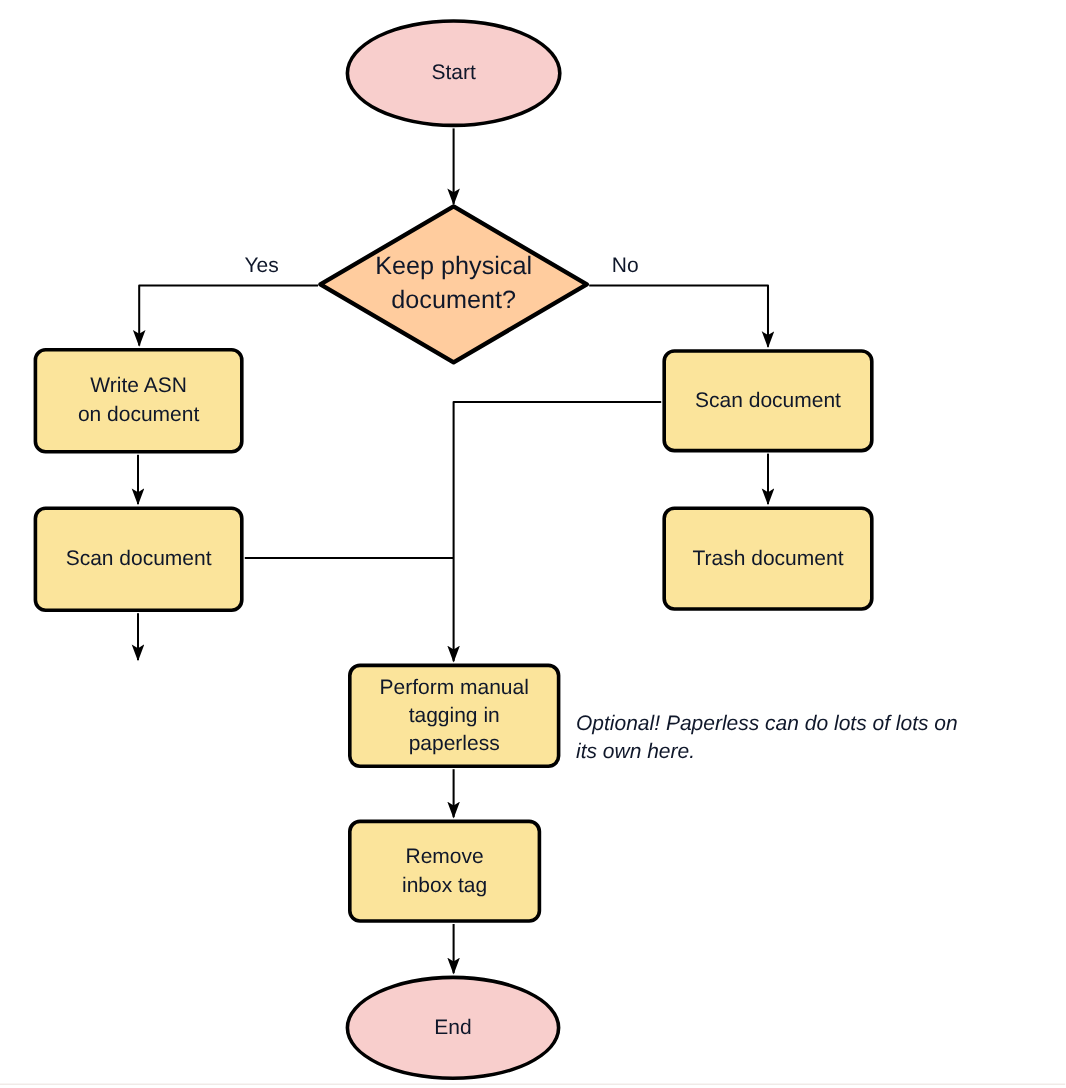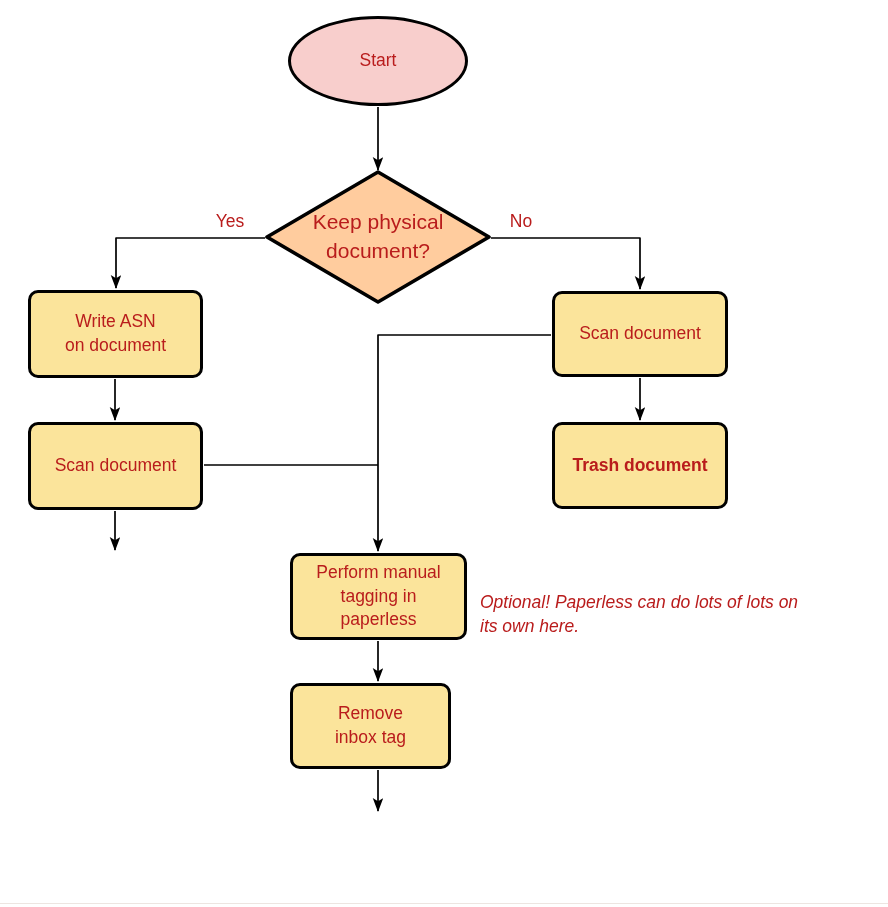--- a/index.html
+++ b/index.html
@@ -2,21 +2,21 @@
 <html style="--terminal-fill: #F8CECC; --decision-fill: #FFCC9E; --process-fill: #FBE49B; --stroke: #000000;"><head>
 <meta charset="utf-8">
 <style>
   html, body { margin: 0; padding: 0; background: #ffffff; }
   .canvas {
     position: relative;
     width: 888px;
     height: 907px;
     background: #ffffff;
     font-family: "Liberation Sans", sans-serif;
-    color: #b91c1c;
+    color: #0f172a;
     overflow: hidden;
   }
   .edges {
     position: absolute;
     left: 0; top: 0;
     width: 888px; height: 907px;
   }
   .edges path.edge {
     fill: none;
     stroke: var(--stroke, #000);
@@ -120,31 +120,32 @@
 document?</div>
 
   <div class="node process" style="left:28px; top:290px; width:175px; height:88px;">Write ASN
 on document</div>
 
   <div class="node process" style="left:28px; top:422px; width:175px; height:88px;">Scan document</div>
 
 
   <div class="node process" style="left:552px; top:291px; width:176px; height:86px;">Scan document</div>
 
-  <div class="node process" style="left:552px; top:422px; width:176px; height:87px;font-weight:bold;">Trash document</div>
+  <div class="node process" style="left:552px; top:422px; width:176px; height:87px;">Trash document</div>
 
   <div class="node process" style="left:290px; top:553px; width:177px; height:87px;">Perform manual
 tagging in
 paperless</div>
 
   <div class="node process" style="left:290px; top:683px; width:161px; height:86px;">Remove
 inbox tag</div>
 
+  <div class="node terminal" style="left:288px; top:813px; width:179px; height:87px;">End</div>
 
-  <div class="edge-label" style="left:208px; top:211px; width:44px;">Yes</div>
+  <div class="edge-label" style="left:196px; top:211px; width:44px;">Yes</div>
 
   <div class="edge-label" style="left:499px; top:211px; width:44px;">No</div>
 
   <div class="annotation" style="left:480px; top:590px; width:402px;">Optional! Paperless can do lots of lots on
 its own here.</div>
 
   <div class="page-boundary"></div>
 
 </div>
 

